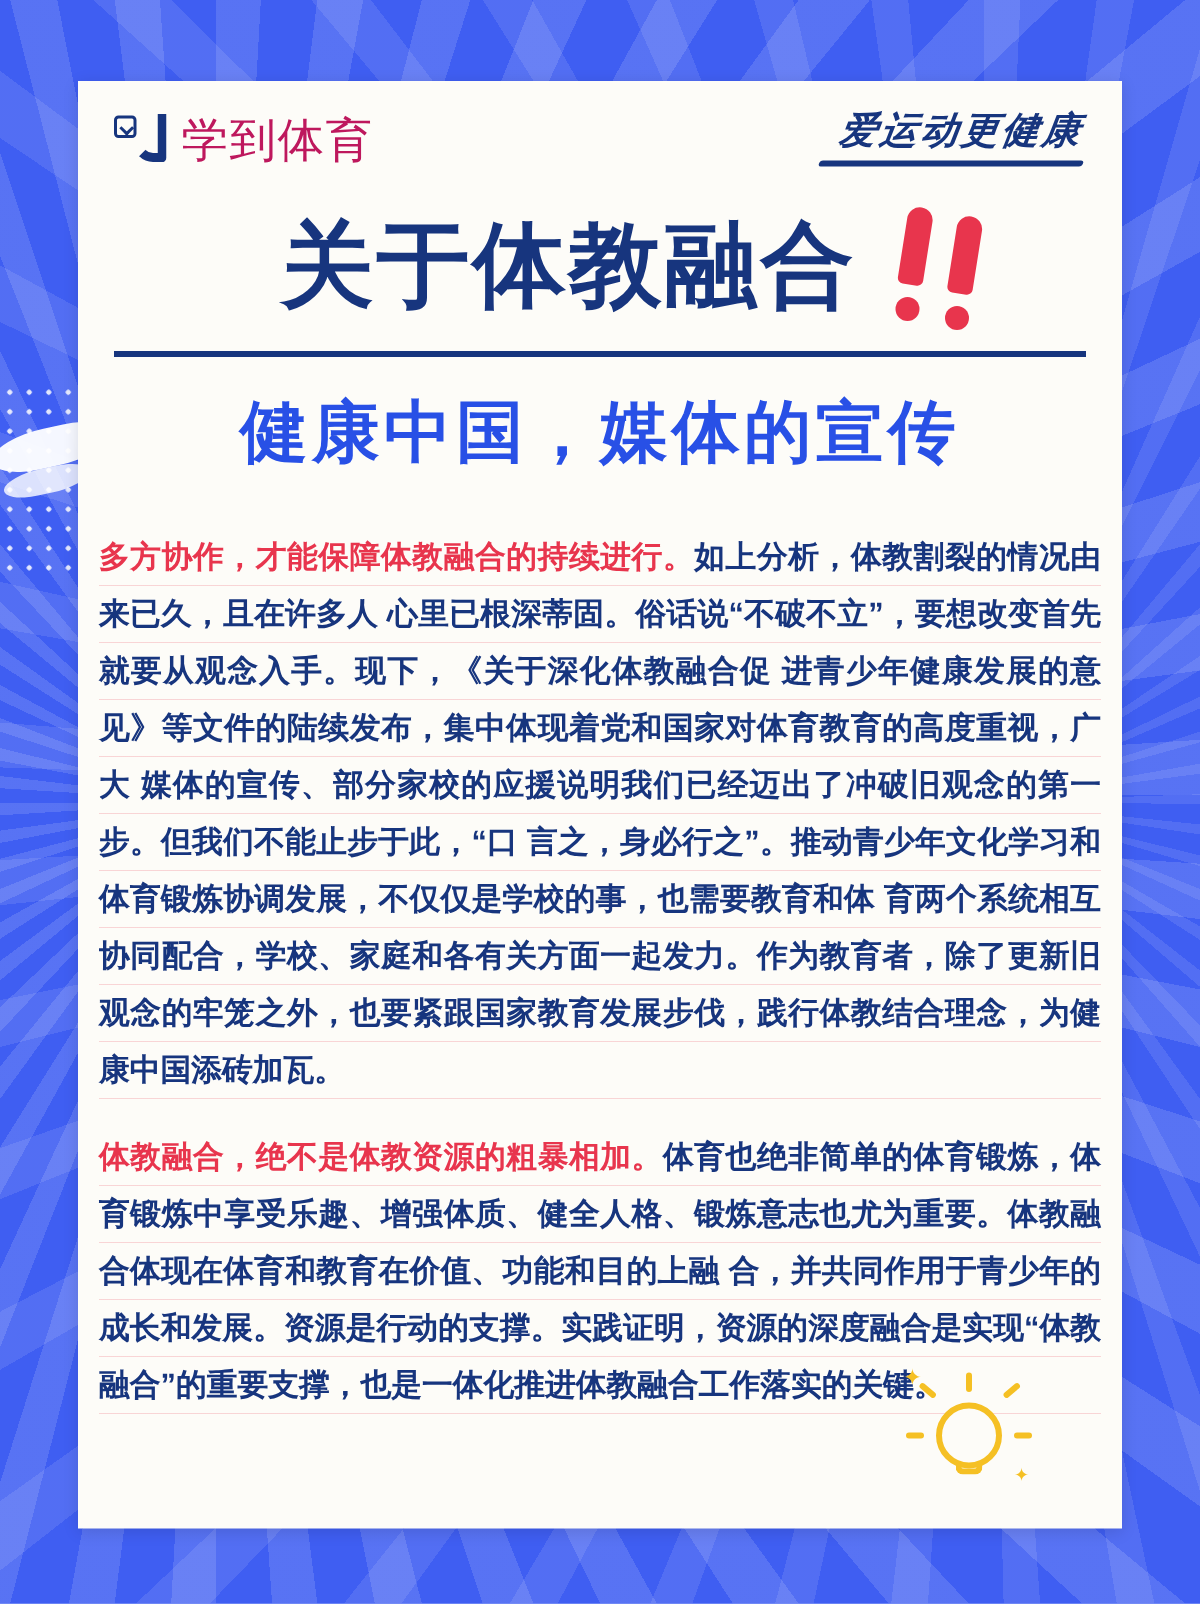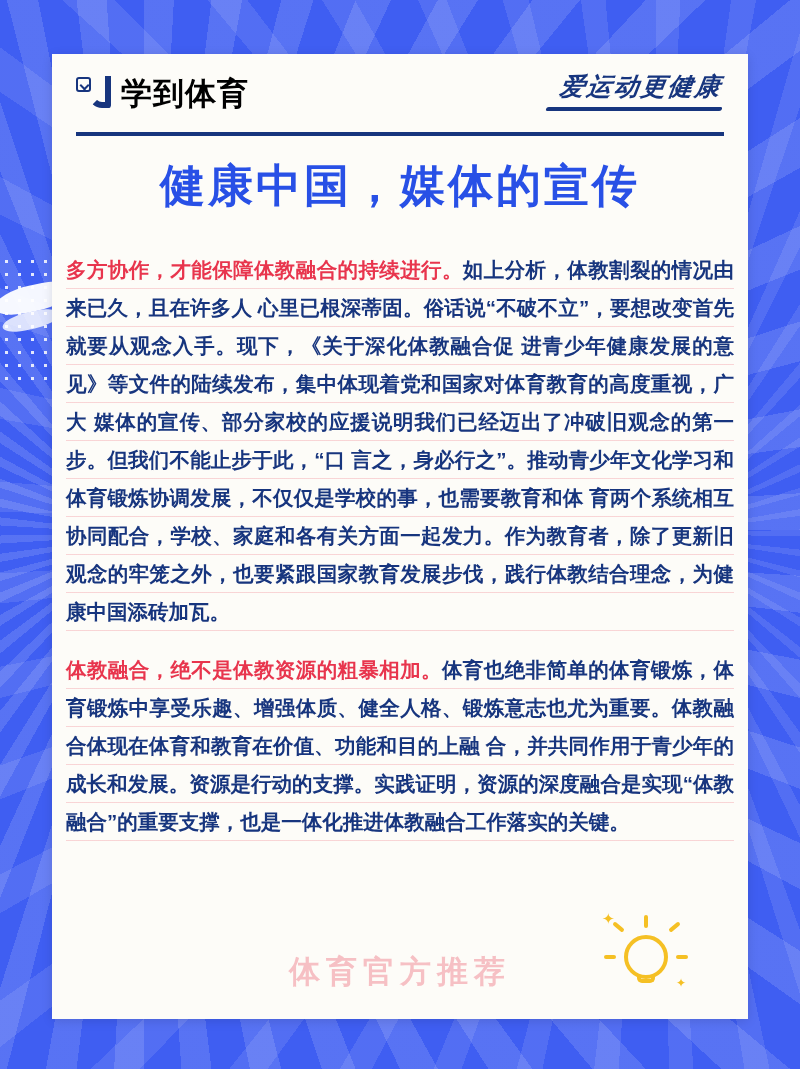--- a/index.html
+++ b/index.html
@@ -121,22 +121,22 @@
     height: 32px;
     border-right: 6px solid #17357e;
     border-bottom: 6px solid #17357e;
     border-bottom-right-radius: 3px;
     border-bottom-left-radius: 13px;
     border-left: 6px solid transparent;
     box-sizing: border-box;
   }
   .logo-text {
     font-size: 31px;
-    font-weight: bold;
-    color: #000000;
+    font-weight: normal;
+    color: #be185d;
     letter-spacing: 1px;
     line-height: 1;
   }
   .slogan {
     position: absolute;
     right: 26px;
     top: 16px;
     text-align: right;
   }
   .slogan-text {
@@ -312,35 +312,43 @@
           <span class="hook"></span>
         </span>
         <span class="logo-text">学到体育</span>
       </div>
       <div class="slogan">
         <div class="slogan-text">爱运动更健康</div>
         <div class="slogan-underline"></div>
       </div>
     </div>
 
+    <div class="title-wrap">
+      <div class="title-main">关于体教融合</div>
+      <div class="bangs">
+        <span class="bang b1"></span>
+        <span class="bang b2"></span>
+        <span class="bang-dot d1"></span>
+        <span class="bang-dot d2"></span>
+      </div>
+    </div>
 
     <div class="divider"></div>
 
     <div class="subtitle">健康中国，媒体的宣传</div>
 
     <div class="body">
       <p class="para ruled">
         <span class="hl">多方协作，才能保障体教融合的持续进行。</span><span>如上分析，体教割裂的情况由来已久，且在许多人 心里已根深蒂固。俗话说“不破不立”，要想改变首先就要从观念入手。现下，《关于深化体教融合促 进青少年健康发展的意见》等文件的陆续发布，集中体现着党和国家对体育教育的高度重视，广大 媒体的宣传、部分家校的应援说明我们已经迈出了冲破旧观念的第一步。但我们不能止步于此，“口 言之，身必行之”。推动青少年文化学习和体育锻炼协调发展，不仅仅是学校的事，也需要教育和体 育两个系统相互协同配合，学校、家庭和各有关方面一起发力。作为教育者，除了更新旧观念的牢笼之外，也要紧跟国家教育发展步伐，践行体教结合理念，为健康中国添砖加瓦。</span>
       </p>
       <p class="para ruled">
         <span class="hl">体教融合，绝不是体教资源的粗暴相加。</span><span>体育也绝非简单的体育锻炼，体育锻炼中享受乐趣、增强体质、健全人格、锻炼意志也尤为重要。体教融合体现在体育和教育在价值、功能和目的上融 合，并共同作用于青少年的成长和发展。资源是行动的支撑。实践证明，资源的深度融合是实现“体教融合”的重要支撑，也是一体化推进体教融合工作落实的关键。</span>
       </p>
     </div>
 
-    <div class="watermark">体育官方推荐</div>
 
     <div class="bulb">
       <span class="glass"></span>
       <span class="base"></span>
       <span class="spark s1"></span>
       <span class="spark s2"></span>
       <span class="spark s3"></span>
       <span class="spark s4"></span>
       <span class="spark s5"></span>
       <span class="star st1">✦</span>

